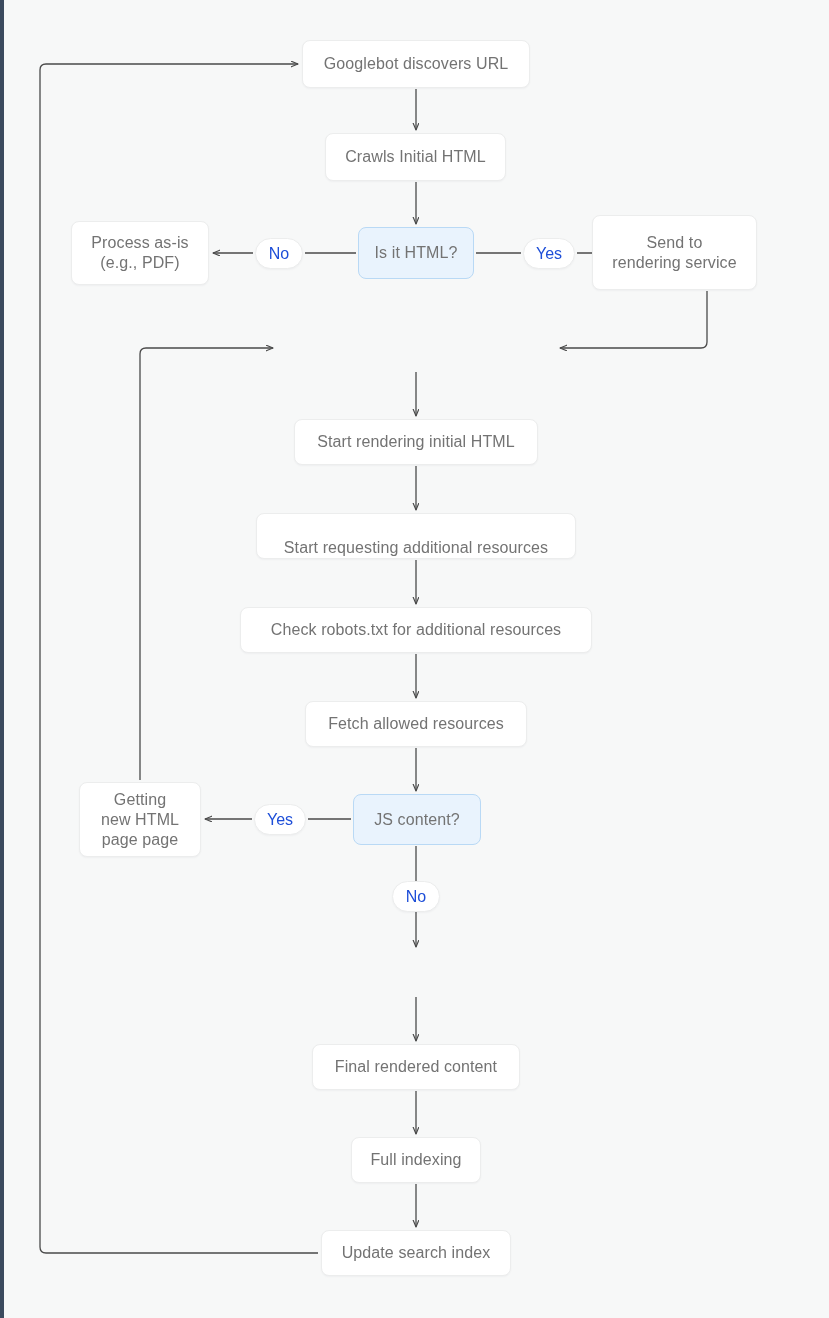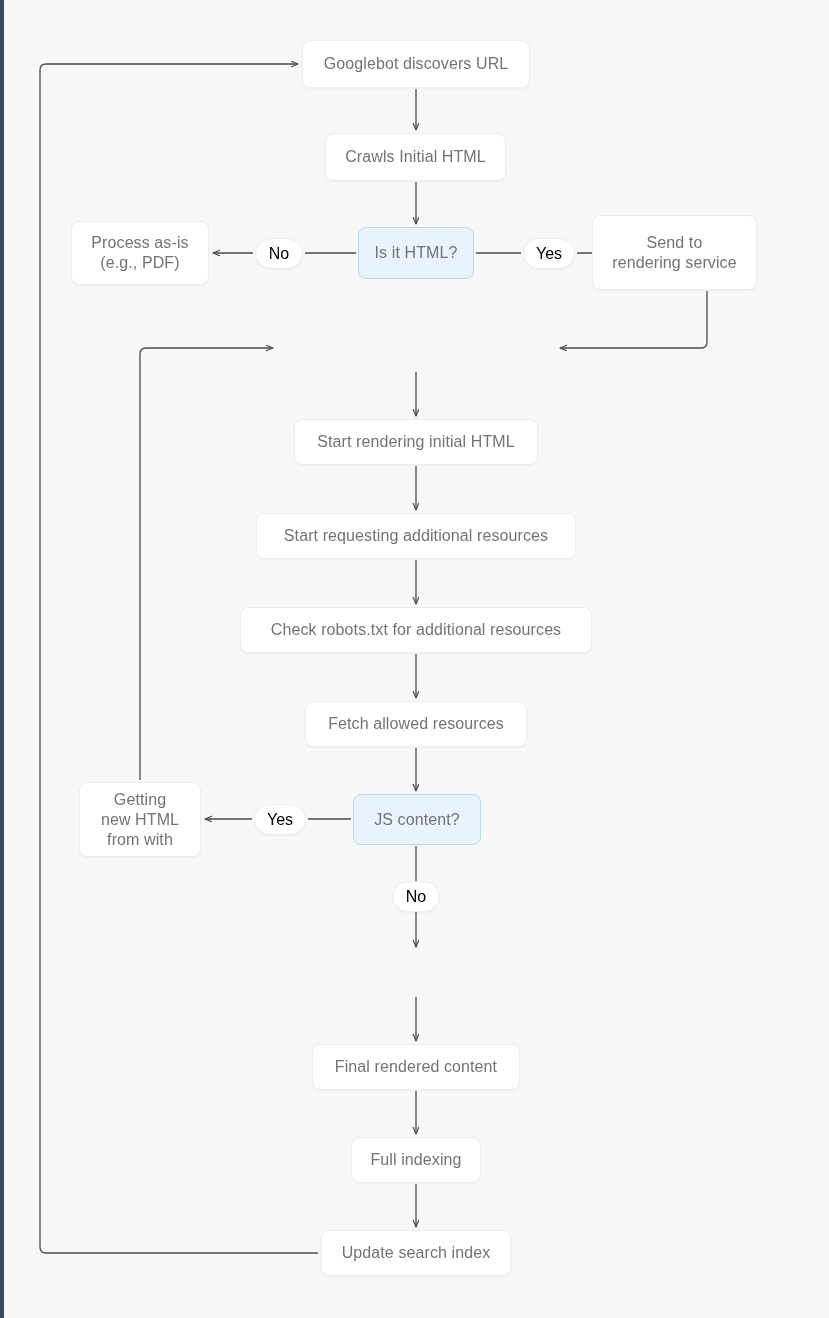--- a/index.html
+++ b/index.html
@@ -52,21 +52,21 @@
   }
   .pill {
     position: absolute;
     box-sizing: border-box;
     background: #ffffff;
     border: 1px solid #eceded;
     border-radius: 999px;
     display: flex;
     align-items: center;
     justify-content: center;
-    color: #000000;
+    color: #1d4ed8;
     font-size: 16px;
     line-height: 20px;
     box-shadow: 0 1px 2px rgba(16,24,40,0.04);
   }
 </style>
 </head>
 <body>
 
 <div id="page">
 
@@ -130,40 +130,40 @@
   <div class="node" style="left:592px;top:215px;width:165px;height:75px;">
     <span>Send to
 rendering service</span>
   </div>
 
 
   <div class="node" style="left:294px;top:419px;width:244px;height:46px;">
     <span>Start rendering initial HTML</span>
   </div>
 
-  <div class="node" style="left:256px;top:513px;width:320px;height:46px;">
+  <div class="node" style="left:256px;top:513px;width:320px;height:46px;align-items:flex-end;">
     <span>Start requesting additional resources</span>
   </div>
 
   <div class="node" style="left:240px;top:607px;width:352px;height:46px;text-align:right;">
     <span>Check robots.txt for additional resources</span>
   </div>
 
   <div class="node" style="left:305px;top:701px;width:222px;height:46px;">
     <span>Fetch allowed resources</span>
   </div>
 
   <div class="node decision" style="left:353px;top:794px;width:128px;height:51px;">
     <span>JS content?</span>
   </div>
 
   <div class="node" style="left:79px;top:782px;width:122px;height:75px;">
     <span>Getting
 new HTML
-from with</span>
+page page</span>
   </div>
 
 
   <div class="node" style="left:312px;top:1044px;width:208px;height:46px;">
     <span>Final rendered content</span>
   </div>
 
   <div class="node" style="left:351px;top:1137px;width:130px;height:46px;">
     <span>Full indexing</span>
   </div>

